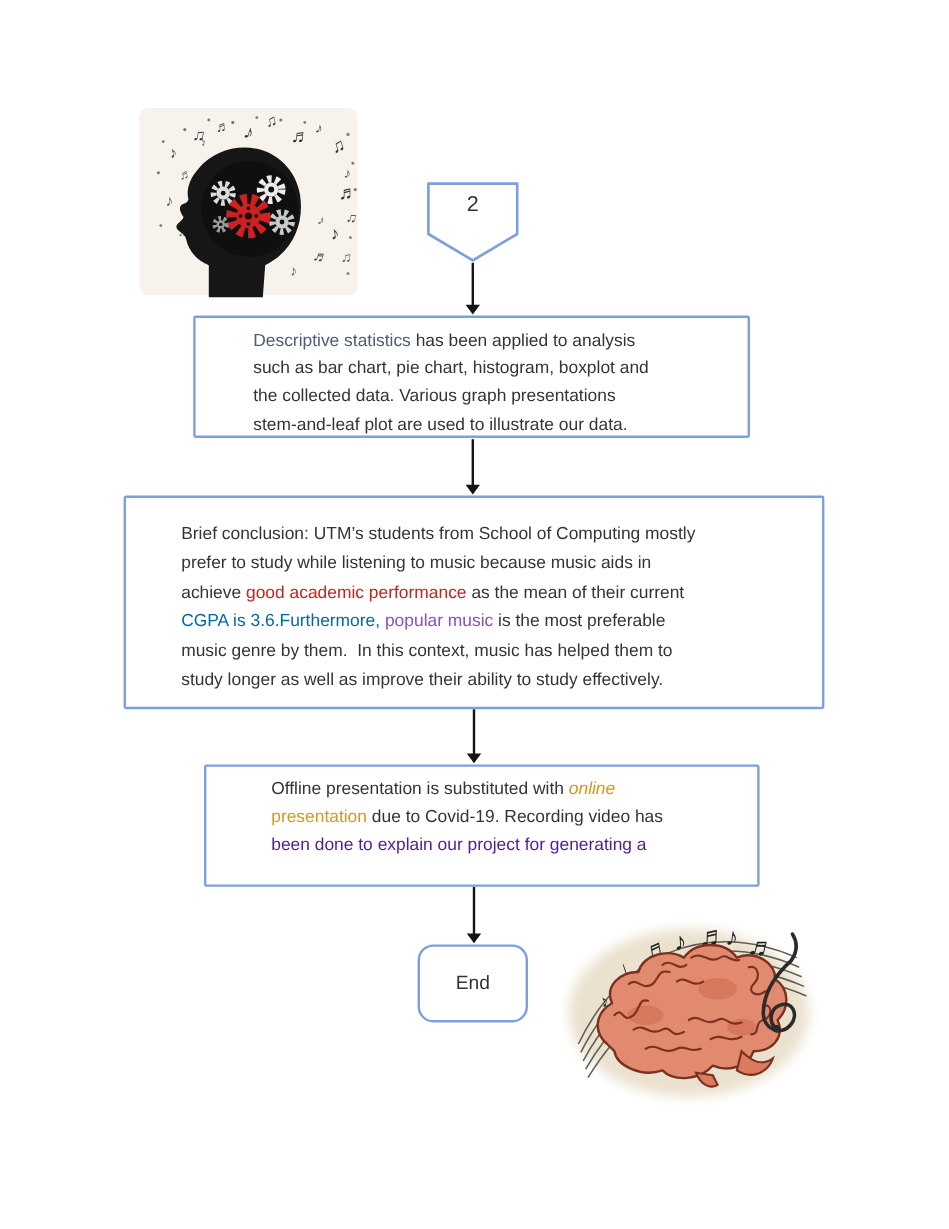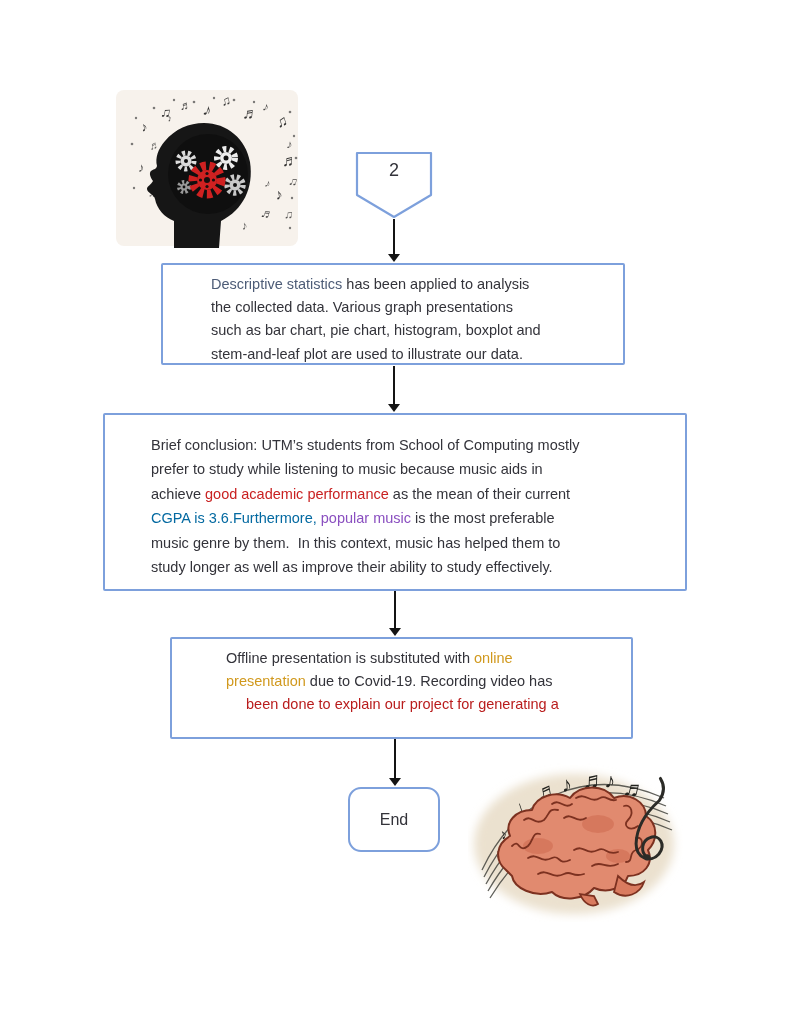--- a/index.html
+++ b/index.html
@@ -115,36 +115,36 @@
     <i class="arrow-line"></i>
     <i class="arrow-head"></i>
   </div>
   <div class="arrow" style="left:388px;top:739px;height:47px">
     <i class="arrow-line"></i>
     <i class="arrow-head"></i>
   </div>
 
   <div class="fbox" id="box1">
       <div class="tline"><span style="color: rgb(77, 92, 119);">Descriptive statistics</span><span style="color: rgb(51, 51, 58);"> has been applied to analysis</span></div>
+      <div class="tline"><span style="color: rgb(51, 51, 58);">such as bar chart, pie chart, histogram, boxplot and</span></div>
       <div class="tline"><span style="color: rgb(51, 51, 58);">the collected data. Various graph presentations</span></div>
-      <div class="tline"><span style="color: rgb(51, 51, 58);">such as bar chart, pie chart, histogram, boxplot and</span></div>
       <div class="tline"><span style="color: rgb(51, 51, 58);">stem-and-leaf plot are used to illustrate our data.</span></div>
     </div>
   <div class="fbox" id="box2">
       <div class="tline"><span style="color: rgb(51, 51, 58);">Brief conclusion: UTM’s students from School of Computing mostly</span></div>
       <div class="tline"><span style="color: rgb(51, 51, 58);">prefer to study while listening to music because music aids in</span></div>
       <div class="tline"><span style="color: rgb(51, 51, 58);">achieve </span><span style="color: rgb(201, 33, 33);">good academic performance</span><span style="color: rgb(51, 51, 58);"> as the mean of their current</span></div>
       <div class="tline"><span style="color: #0369a1;">CGPA is 3.6.Furthermore, </span><span style="color: rgb(138, 79, 192);">popular music</span><span style="color: rgb(51, 51, 58);"> is the most preferable</span></div>
       <div class="tline"><span style="color: rgb(51, 51, 58); margin-top: 17px;">music genre by them.  In this context, music has helped them to</span></div>
       <div class="tline"><span style="color: rgb(51, 51, 58);">study longer as well as improve their ability to study effectively.</span></div>
     </div>
   <div class="fbox" id="box3">
-      <div class="tline"><span style="color: rgb(51, 51, 58);">Offline presentation is substituted with </span><span style="color: rgb(209, 153, 30);">online</span></div>
+      <div class="tline"><span style="color: rgb(51, 51, 58);">Offline presentation is substituted with </span><span style="color: rgb(209, 153, 30); font-style: italic;">online</span></div>
       <div class="tline"><span style="color: rgb(209, 153, 30);">presentation</span><span style="color: rgb(51, 51, 58);"> due to Covid-19. Recording video has</span></div>
-      <div class="tline"><span style="color: #b91c1c; margin-left: 20px;">been done to explain our project for generating a</span></div>
+      <div class="tline"><span style="color: #4c1d95;">been done to explain our project for generating a</span></div>
     </div>
 
   <div class="endnode">
     <span>End</span>
   </div>
 
   <svg class="art" style="left:468px;top:754px;" width="215" height="168" viewBox="0 0 215 168">
     <defs>
         <filter id="soft" x="-20%" y="-20%" width="140%" height="140%">
           <feGaussianBlur stdDeviation="5"></feGaussianBlur>

